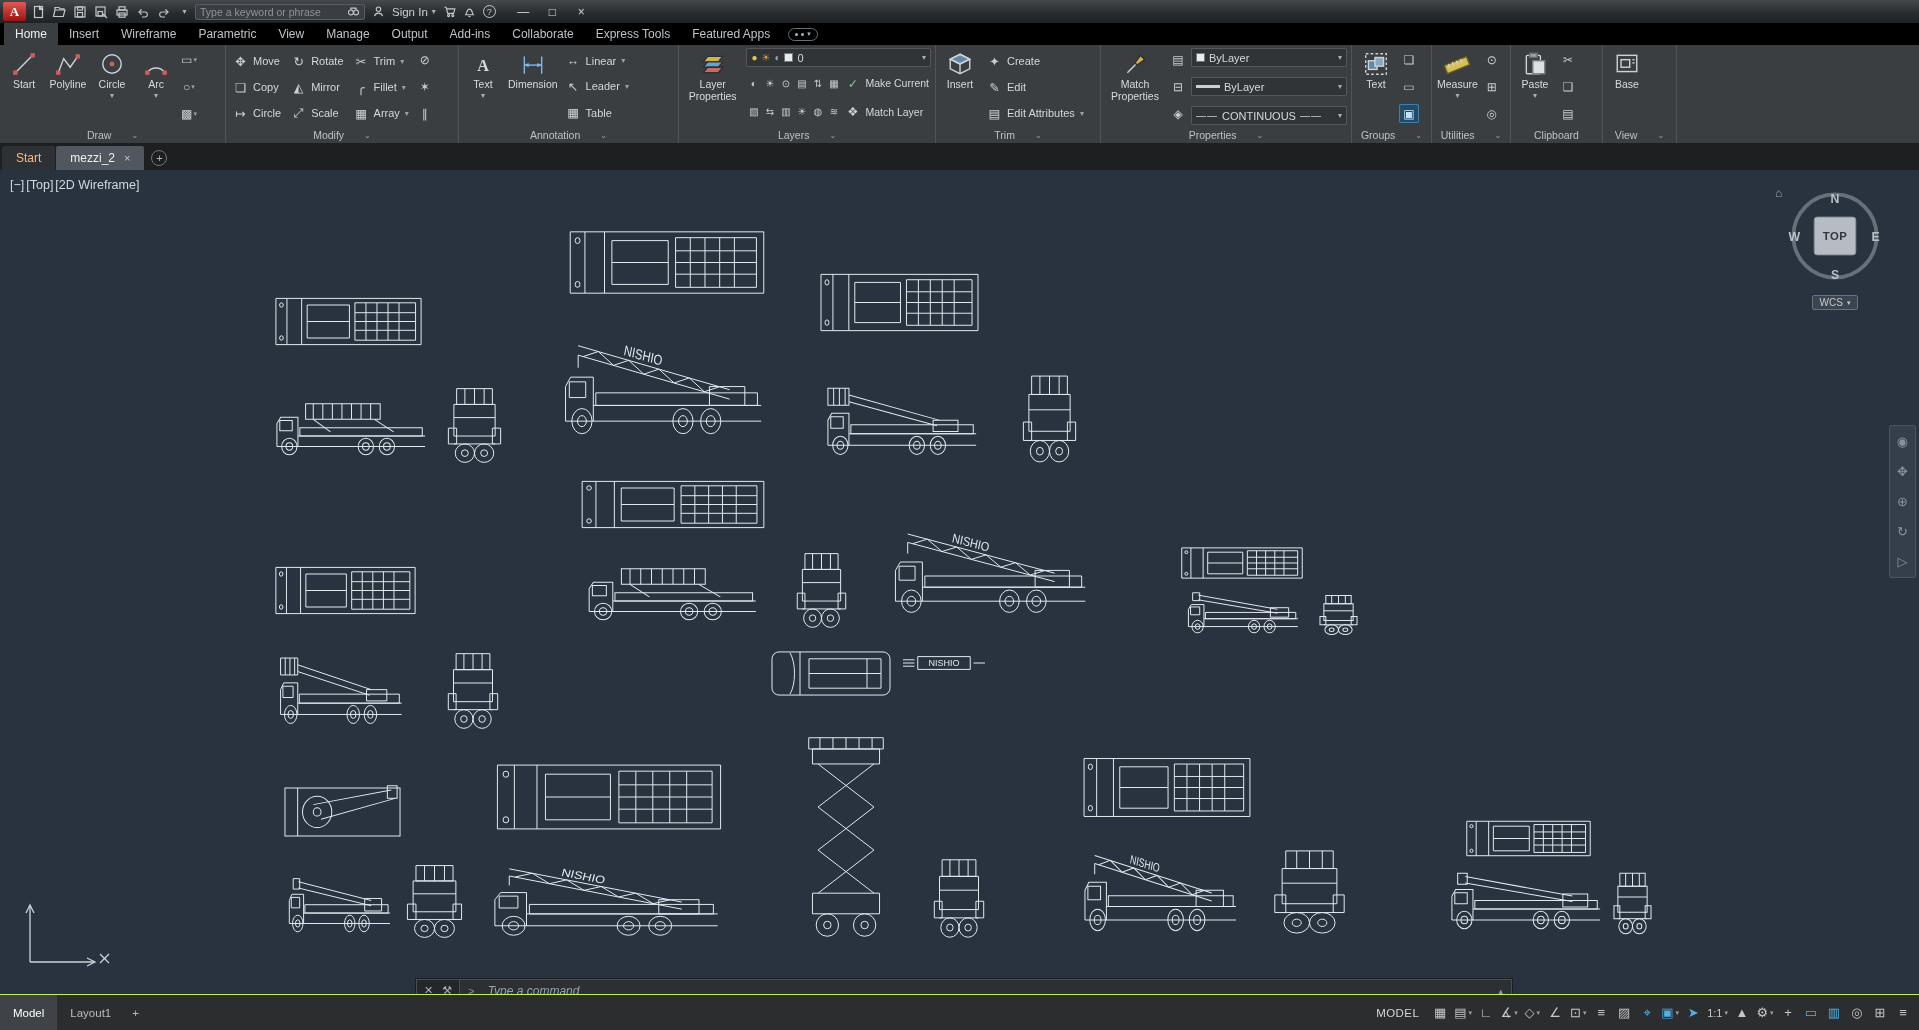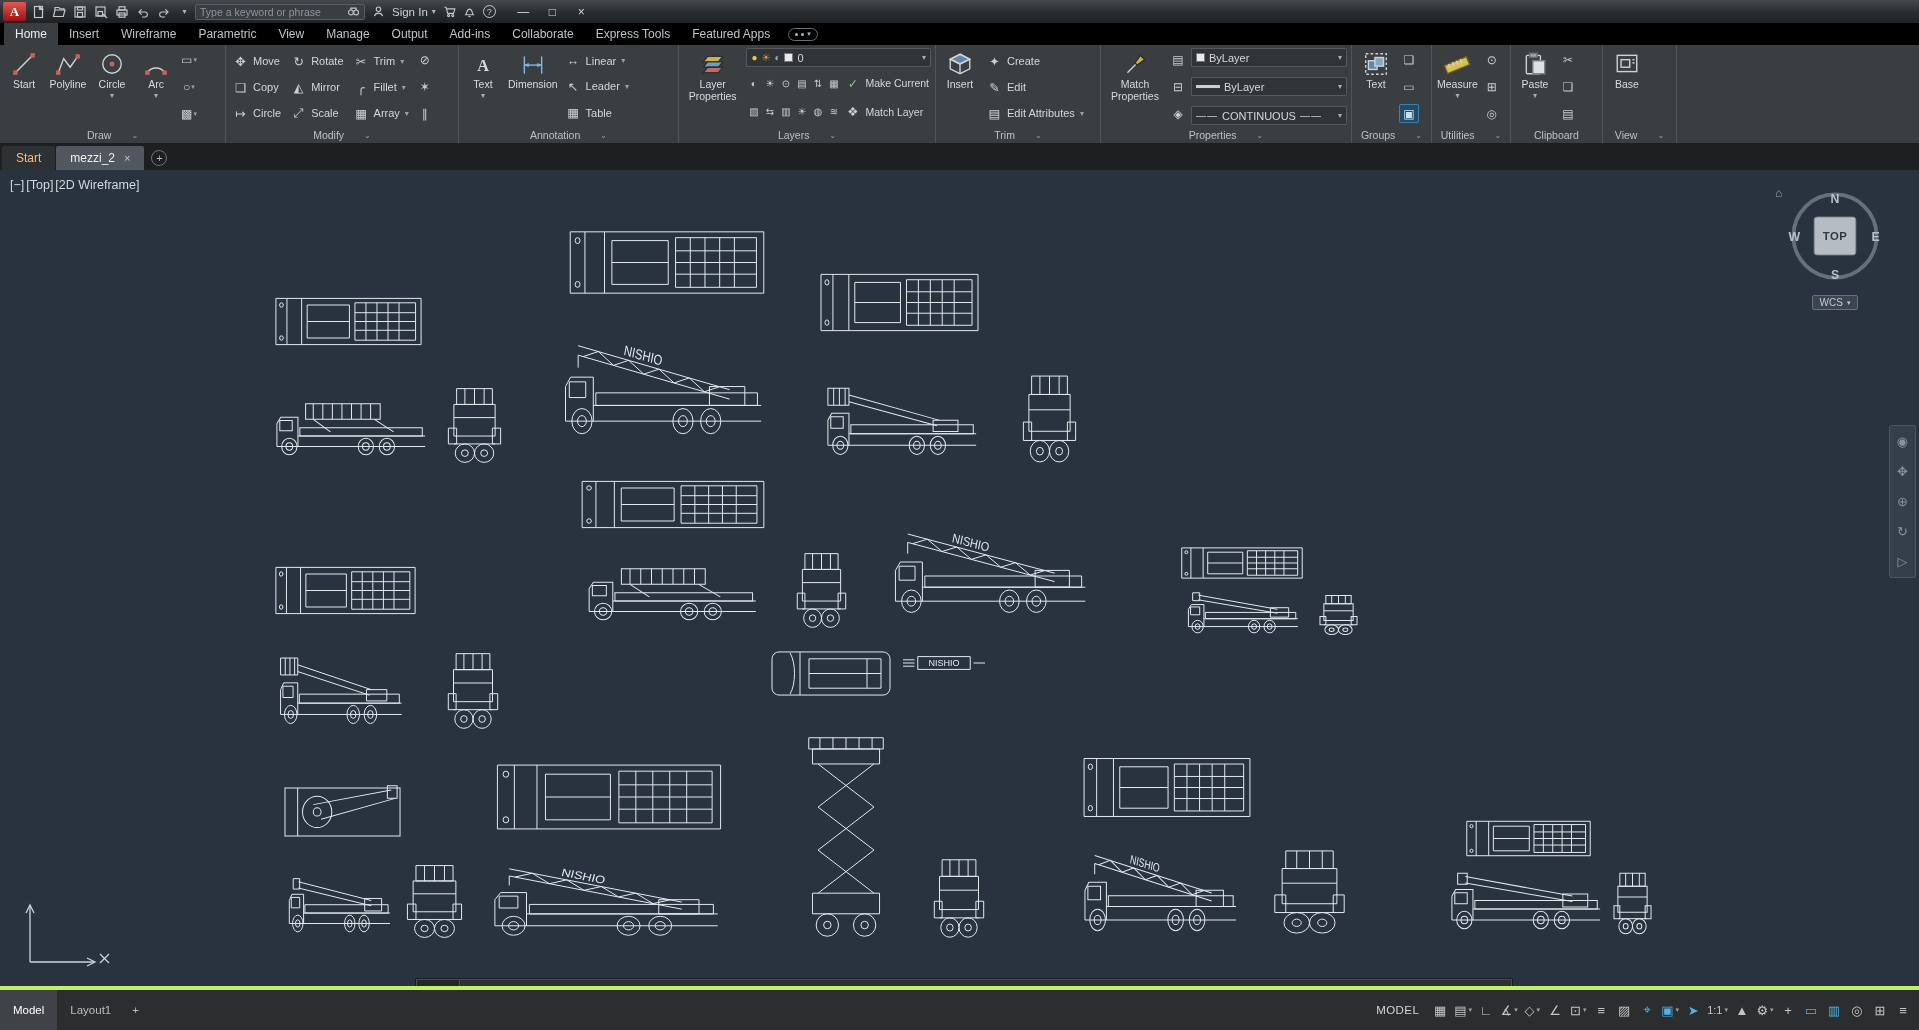--- a/index.html
+++ b/index.html
@@ -103,21 +103,21 @@
 #ucsicon{position:absolute;left:16px;bottom:22px;z-index:4}
 #ucsicon svg{width:95px;height:80px;overflow:visible}
 #ucsicon path{stroke:#ccd3d9;fill:none;stroke-width:1.3}
 #cmdline{position:absolute;left:416px;top:809px;width:1096px;height:23px;display:flex;z-index:6;box-shadow:0 0 0 1px #1b1e21}
 .cmdl{display:flex;align-items:center;background:#24272a;border:1px solid #4a4e52;border-right:none;padding:0 7px;gap:9px;color:#aab0b6;font-size:11px}
 .cmdfield{flex:1;background:#2c3034;border:1px solid #4a4e52;display:flex;align-items:center;padding:0 8px;gap:7px;font-size:12px}
 .cmdfield .prompt{color:#8f969d;font-size:11px}
 .cmdfield .ph{color:#9aa1a8;font-style:italic}
 .cmdup{margin-left:auto;color:#8f969d;font-size:9px}
 
-#statusbar{position:absolute;left:0;bottom:0;right:0;height:44px;background:#2b2d2f;border-top:4px solid #bef264;display:flex;align-items:stretch;font-size:11.5px;color:#c8cbce;z-index:60}
+#statusbar{position:absolute;left:0;bottom:0;right:0;height:36px;background:#2b2d2f;border-top:1px solid #bef264;display:flex;align-items:stretch;font-size:11.5px;color:#c8cbce;z-index:60}
 .sbleft{display:flex;align-items:stretch}
 .sbtab{display:flex;align-items:center;padding:0 13px;color:#b9bdc1}
 .sbtab.active{background:#3f4246;color:#ffffff}
 .sbplus{display:flex;align-items:center;padding:0 8px;color:#b9bdc1}
 .sbright{margin-left:auto;display:flex;align-items:center;gap:1px;padding-right:5px}
 .modellbl{padding:0 9px;letter-spacing:.4px;color:#d3d6d9}
 .sico{min-width:22px;height:22px;display:flex;align-items:center;justify-content:center;color:#c3c7ca;font-size:13px;border-radius:2px;padding:0 2px}
 .sico.active{color:#4db2e8}
 .sico .txt{font-size:11px}
 .sico .arr{font-size:7px;color:#9aa0a5;margin-left:2px}

